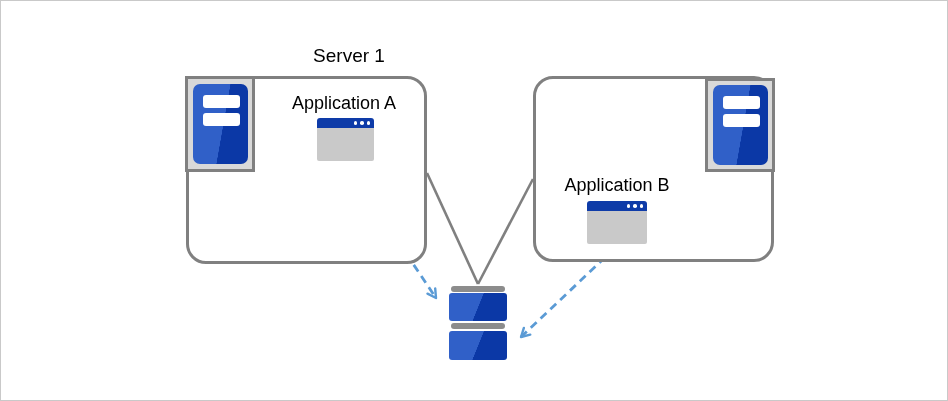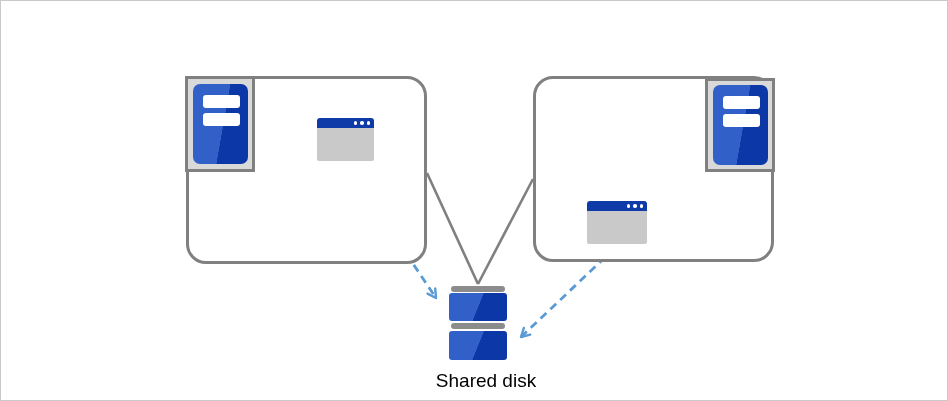--- a/index.html
+++ b/index.html
@@ -125,52 +125,54 @@
     <line x1="614" y1="247" x2="520" y2="336" stroke="#5b9bd5" stroke-width="2.8" stroke-dasharray="8 5.5" marker-end="url(#openArrow)"></line>
   </svg>
 
   <div class="node-box box-server1"></div>
   <div class="server-icon icon-server1">
     <div class="tower">
       <span class="slat slat1"></span>
       <span class="slat slat2"></span>
     </div>
   </div>
+  <div class="label lbl-server lbl-server1">Server 1</div>
 
   <div class="node-box box-server2"></div>
   <div class="server-icon icon-server2">
     <div class="tower">
       <span class="slat slat1"></span>
       <span class="slat slat2"></span>
     </div>
   </div>
 
+  <div class="label lbl-app lbl-appa">Application A</div>
   <div class="app-window win-a">
     <div class="win-titlebar">
       <span class="win-dots">
           <i></i>
           <i></i>
           <i></i>
         </span>
     </div>
     <div class="win-body"></div>
   </div>
 
+  <div class="label lbl-app lbl-appb">Application B</div>
   <div class="app-window win-b">
     <div class="win-titlebar">
       <span class="win-dots">
           <i></i>
           <i></i>
           <i></i>
         </span>
     </div>
     <div class="win-body"></div>
   </div>
 
   <div class="disk">
     <span class="bar bar1"></span>
     <span class="platter platter1"></span>
     <span class="bar bar2"></span>
     <span class="platter platter2"></span>
   </div>
-  <div class="label lbl-disk lbl-disk-pos">Shared disk</div>
 
 </div>
 
 </body></html>

